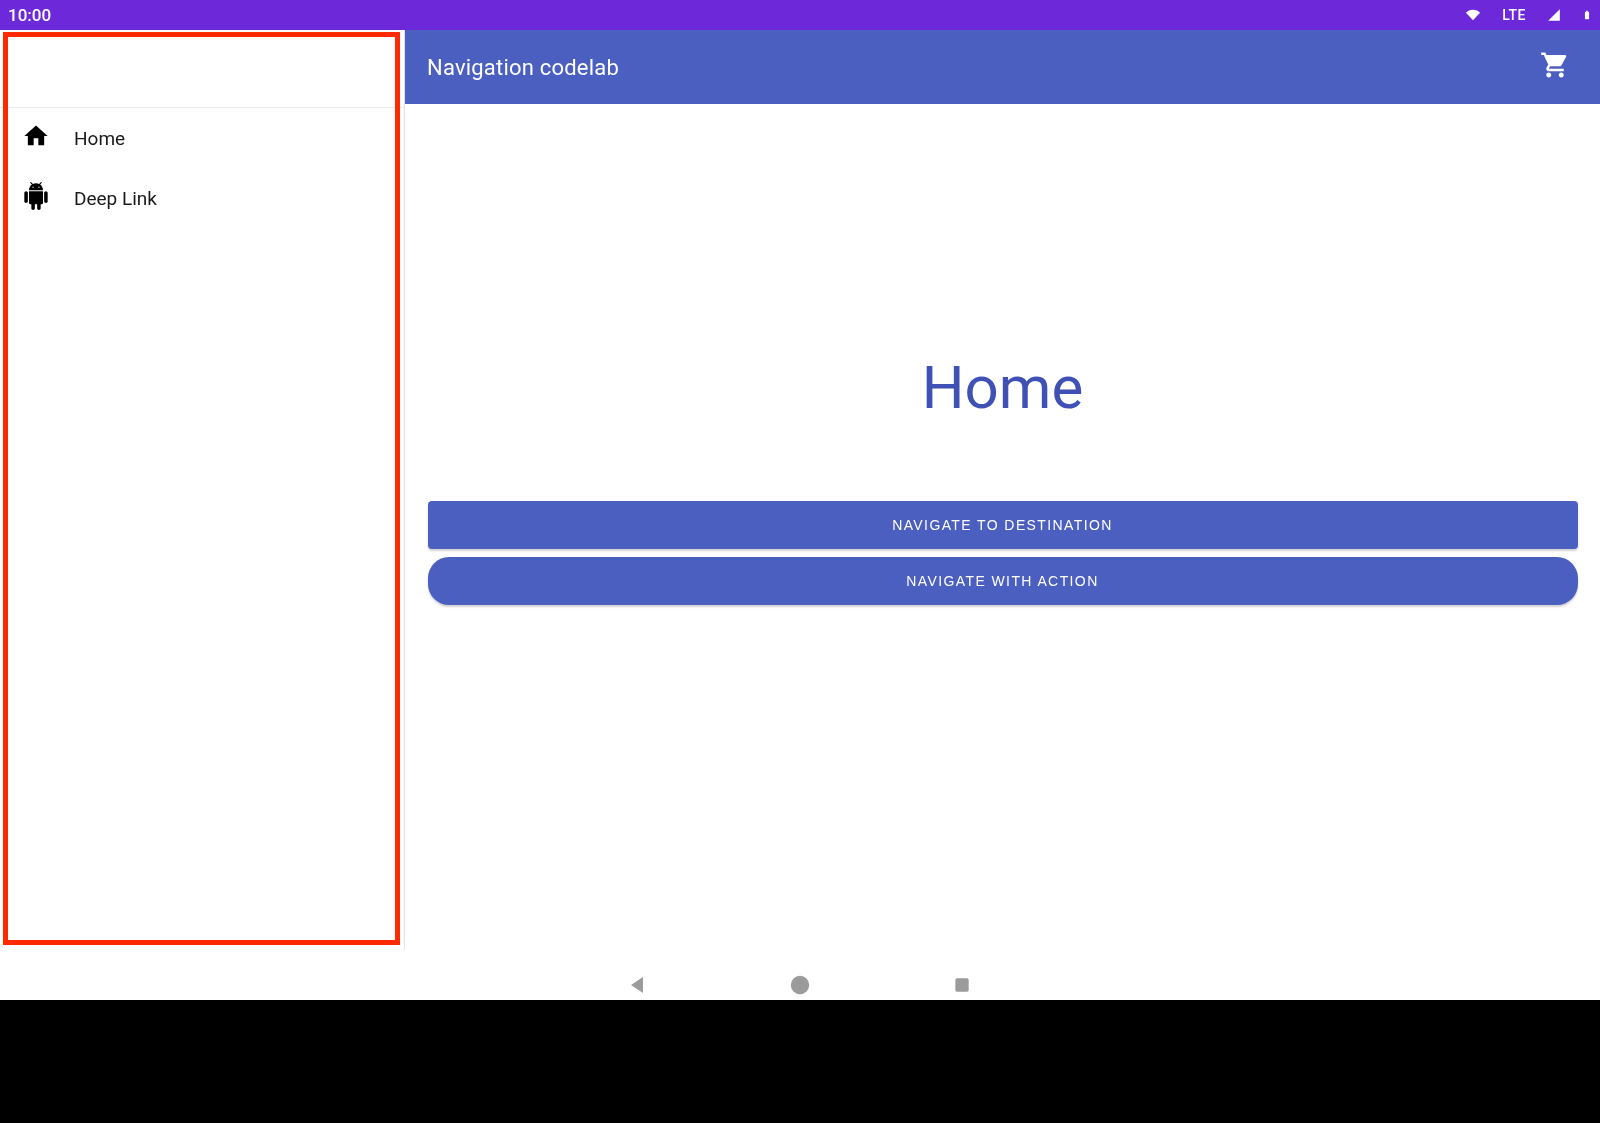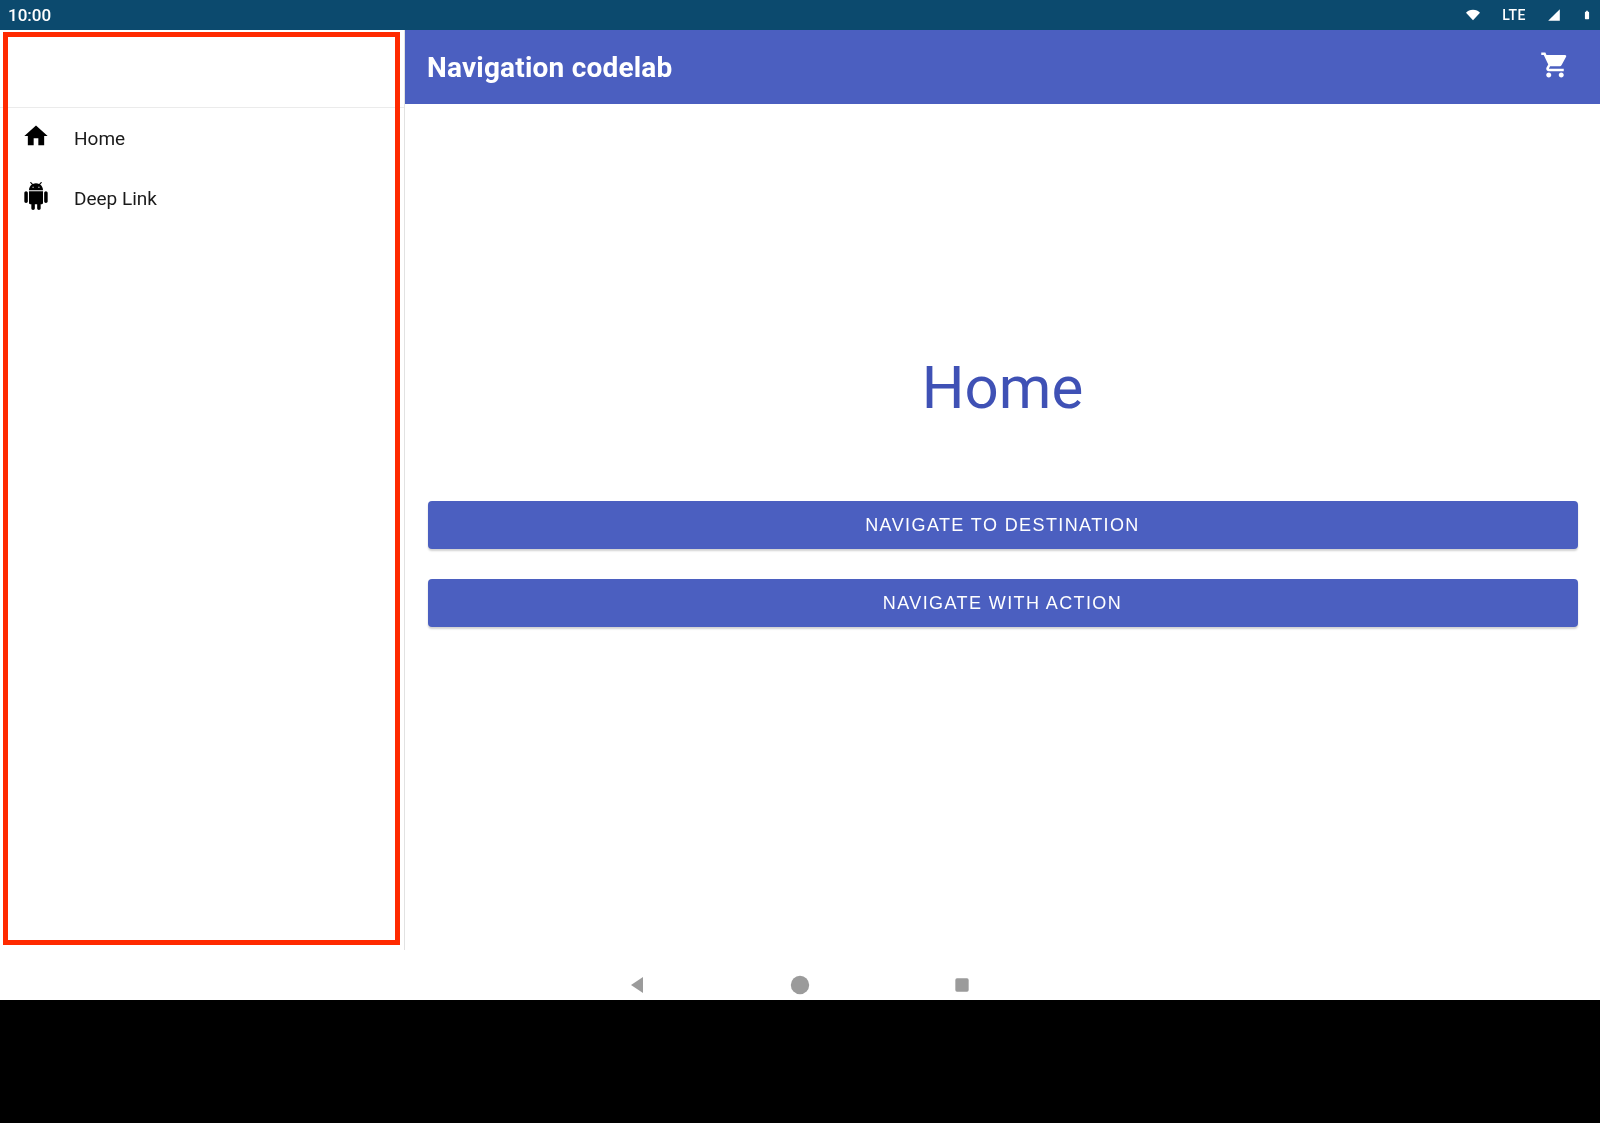--- a/index.html
+++ b/index.html
@@ -18,21 +18,21 @@
     position: absolute;
     left: 0; top: 0;
     width: 1600px;
     height: 1000px; 
     background: #fff;
   }
 
   
   .status-bar {
     height: 30px;
-    background: #0c4a6e; 
+    background: #6d28d9; 
     color: #fff;
     display: flex;
     align-items: center;
     justify-content: space-between;
     padding: 0 8px;
     font-size: 17px;
     font-weight: 500;
   }
   .status-bar .right {
     display: flex;
@@ -99,22 +99,22 @@
   .app-bar {
     height: 74px;
     background: #4b5fc0;
     color: #fff;
     display: flex;
     align-items: center;
     justify-content: space-between;
     padding: 0 22px 0 22px;
   }
   .app-bar-title {
-    font-size: 28px;
-    font-weight: 700;
+    font-size: 22px;
+    font-weight: 400;
     letter-spacing: .2px;
   }
   .app-bar-action {
     cursor: pointer;
     padding: 8px;
   }
 
   .content {
     flex: 1;
     display: flex;
@@ -130,27 +130,27 @@
   }
   .btn {
     margin-top: 78px;
     width: 100%;
     max-width: 1150px;
     background: #4b5fc0;
     color: #fff;
     border: none;
     border-radius: 4px;
     height: 48px;
-    font-size: 18px;
+    font-size: 14px;
     font-weight: 500;
     letter-spacing: 1.4px;
     cursor: pointer;
     box-shadow: 0 2px 2px rgba(0,0,0,.18);
   }
-  .btn + .btn { margin-top: 30px; }
+  .btn + .btn { margin-top: 8px; border-radius: 21px; }
 
   
   .nav-bar {
     position: absolute;
     left: 0; top: 950px;
     width: 1600px;
     height: 70px;
     display: flex;
     align-items: center;
     justify-content: center;

